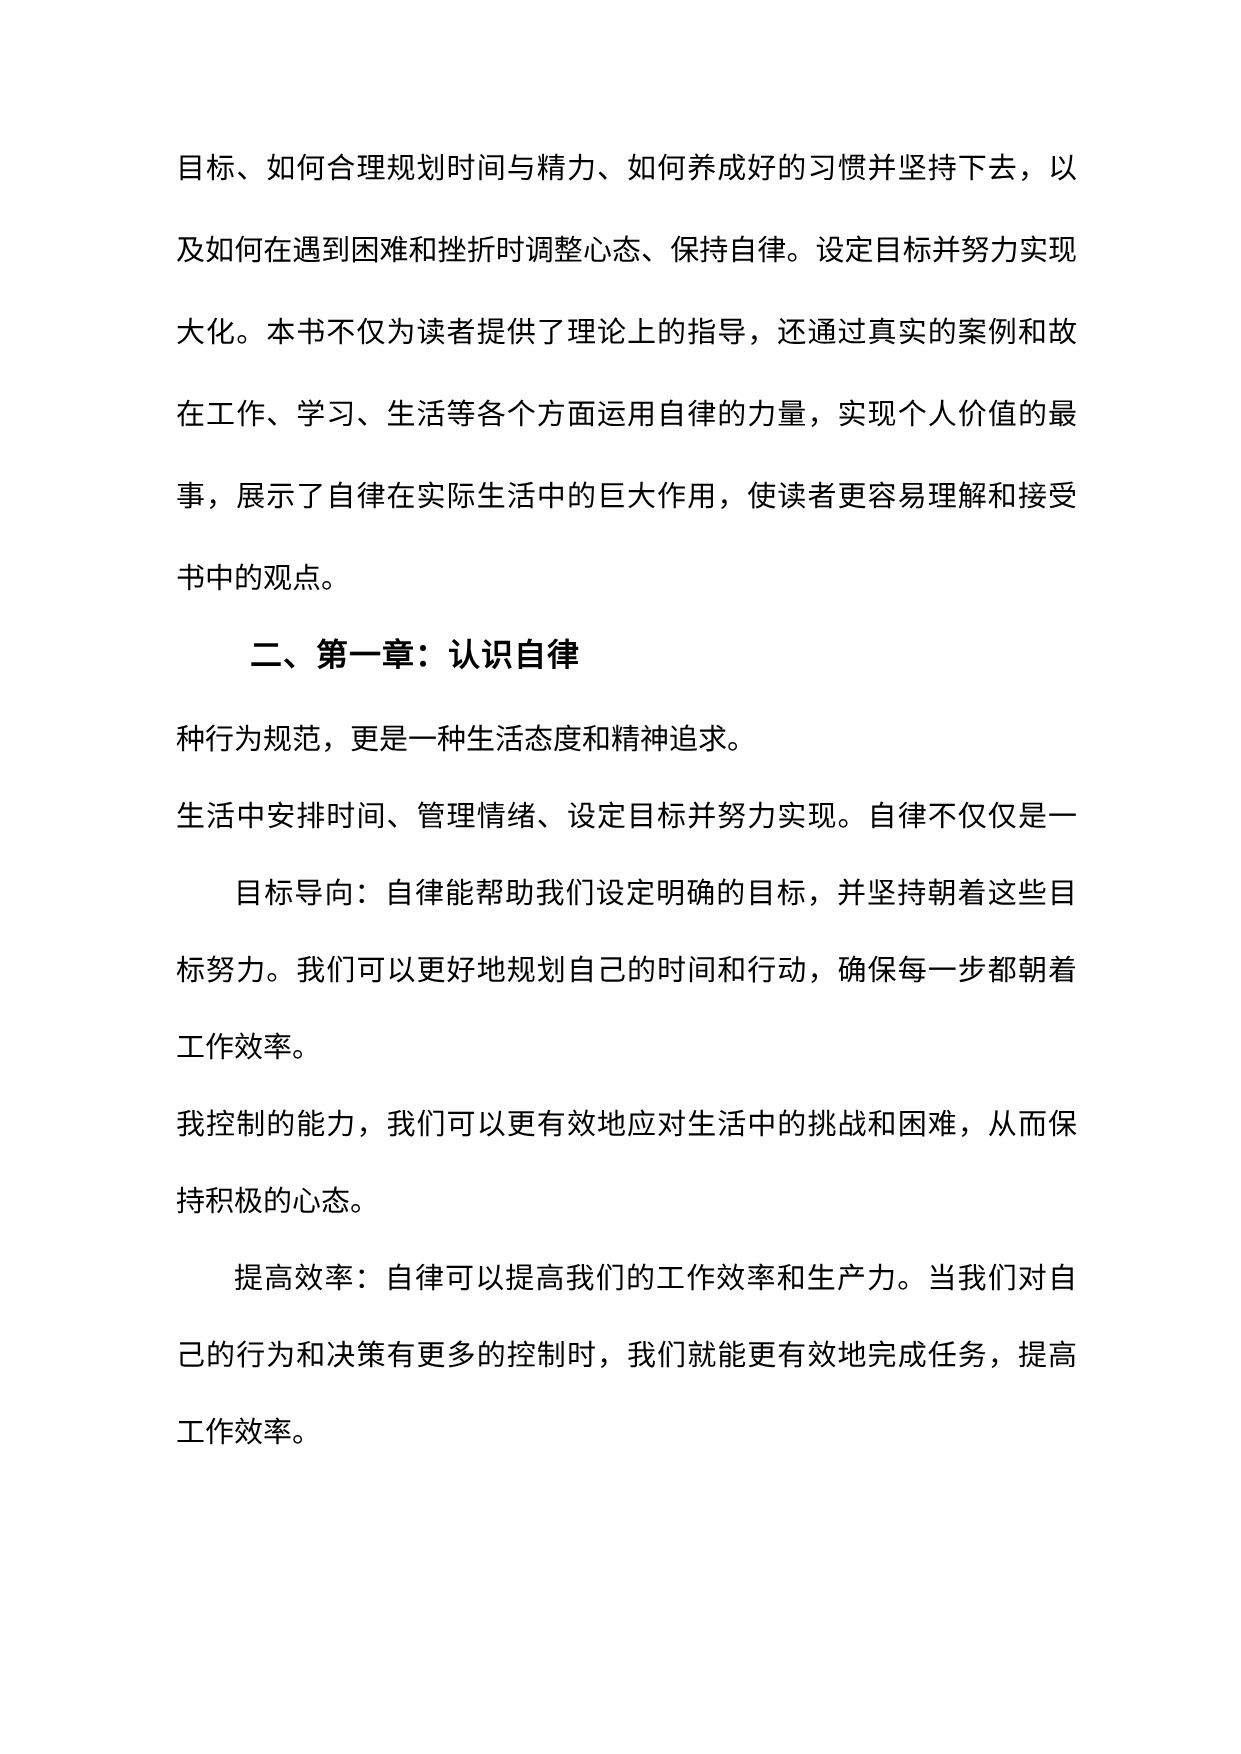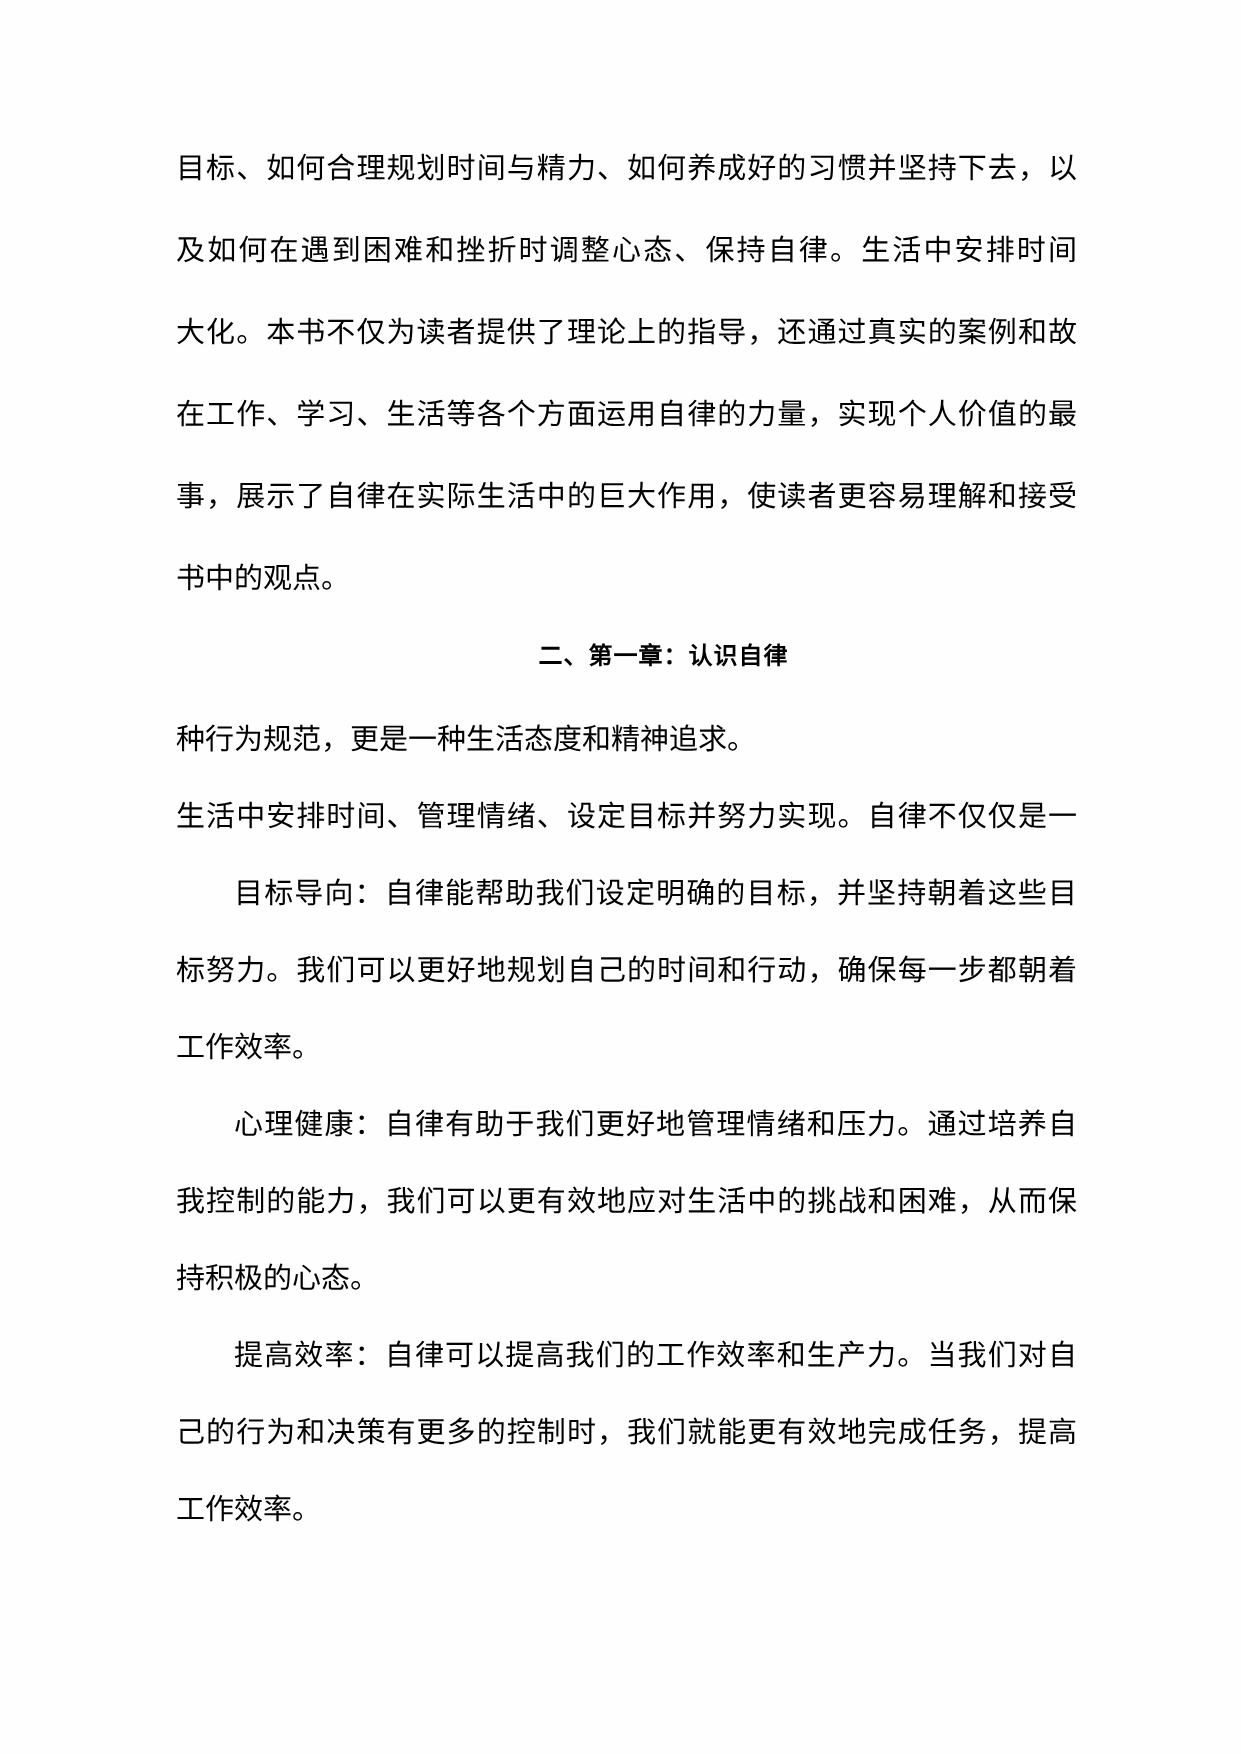--- a/index.html
+++ b/index.html
@@ -45,62 +45,60 @@
   }
   
   .line.ind {
     text-indent: 58px;
   }
   .heading {
     margin: 0;
     padding-left: 74px;
     font-family: "Liberation Sans", "DejaVu Sans", sans-serif;
     font-weight: 700;
-    font-size: 24px;
+    font-size: 32px;
     line-height: 73px;
     letter-spacing: 1px;
-    text-align: center;
   }
   .para.p-body {
     margin-top: 0;
   }
   .para.p-after-heading {
     margin-top: 9px;
   }
 </style>
 </head>
 <body>
 
 <div class="page">
   <div class="content">
 
     <p class="para p-first">
       <span class="line just">目标、如何合理规划时间与精力、如何养成好的习惯并坚持下去，以</span>
-      <span class="line just">及如何在遇到困难和挫折时调整心态、保持自律。生活中安排时间</span>
+      <span class="line just">及如何在遇到困难和挫折时调整心态、保持自律。设定目标并努力实现</span>
       <span class="line just">大化。本书不仅为读者提供了理论上的指导，还通过真实的案例和故</span>
       <span class="line just">在工作、学习、生活等各个方面运用自律的力量，实现个人价值的最</span>
       <span class="line just">事，展示了自律在实际生活中的巨大作用，使读者更容易理解和接受</span>
       <span class="line">书中的观点。</span>
     </p>
 
     <h2 class="heading">二、第一章：认识自律</h2>
 
     <p class="para p-body p-after-heading">
       <span class="line">种行为规范，更是一种生活态度和精神追求。</span>
       <span class="line just">生活中安排时间、管理情绪、设定目标并努力实现。自律不仅仅是一</span>
     </p>
 
     <p class="para p-body">
       <span class="line just ind">目标导向：自律能帮助我们设定明确的目标，并坚持朝着这些目</span>
       <span class="line just">标努力。我们可以更好地规划自己的时间和行动，确保每一步都朝着</span>
       <span class="line">工作效率。</span>
     </p>
 
     <p class="para p-body">
-      <span class="line just ind">心理健康：自律有助于我们更好地管理情绪和压力。通过培养自</span>
       <span class="line just">我控制的能力，我们可以更有效地应对生活中的挑战和困难，从而保</span>
       <span class="line">持积极的心态。</span>
     </p>
 
     <p class="para p-body">
       <span class="line just ind">提高效率：自律可以提高我们的工作效率和生产力。当我们对自</span>
       <span class="line just">己的行为和决策有更多的控制时，我们就能更有效地完成任务，提高</span>
       <span class="line">工作效率。</span>
     </p>
 

